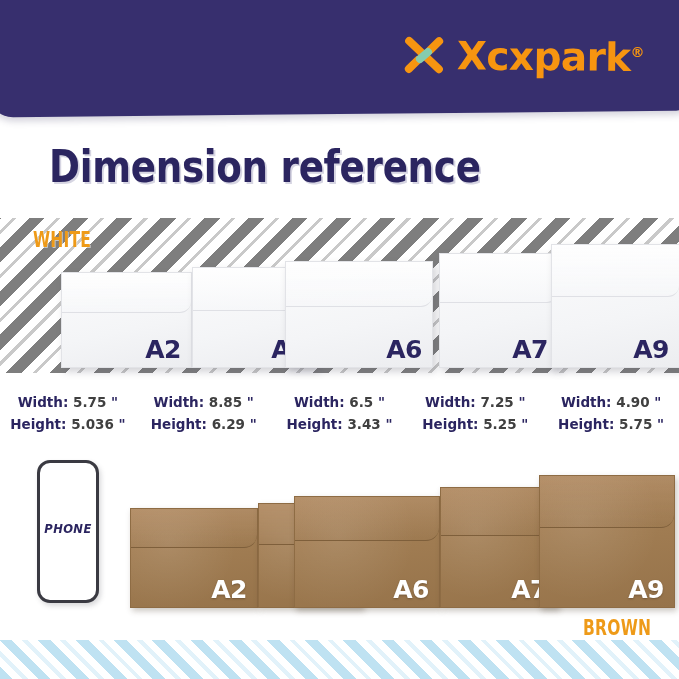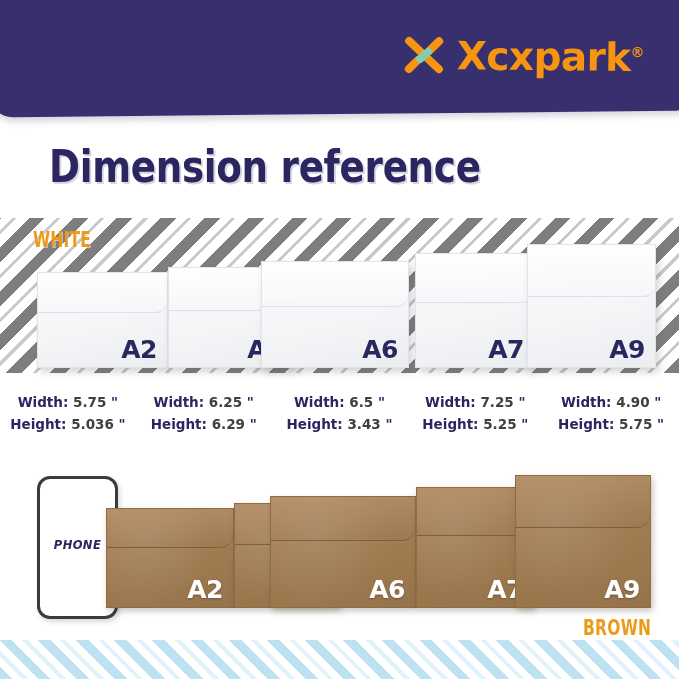--- a/index.html
+++ b/index.html
@@ -84,20 +84,21 @@
     transform: scaleX(0.82); transform-origin: left center;
     text-shadow: 1px 1px 0 rgba(255,255,255,0.55);
   }
   .label-white { left: 33px; top: 228px; }
   .label-brown { left: 583px; top: 616px; transform-origin: left center; }
 
   
   .env {
     position: absolute;
     box-sizing: border-box;
+    margin-left: 24px;
   }
   .env-white {
     background: linear-gradient(168deg, #FBFBFC 0%, #F4F5F7 58%, #ECEDF0 100%);
     border: 1px solid #E2E3E7;
     box-shadow: 3px 4px 7px rgba(90,90,105,0.26);
   }
   .env-white .flap {
     position: absolute; left: 0; top: 0; right: 0;
     height: 43%;
     border-bottom: 1px solid #DFE0E5;
@@ -149,22 +150,22 @@
   .dim-line {
     font-size: 13.5px; font-weight: bold; color: #2B2560;
     line-height: 1.62; white-space: nowrap;
     font-family: "DejaVu Sans", sans-serif;
   }
   .dim-line .val { color: #404040; }
   .dim-line .unit { color: #2B2560; font-weight: bold; }
 
   
   .phone {
-    position: absolute; left: 37px; top: 476px;
-    width: 81px; height: 143px;
+    position: absolute; left: 37px; top: 460px;
+    width: 62px; height: 143px;
     border: 3px solid #3A3A42;
     border-radius: 13px;
     background: #fff;
     box-shadow: 2px 3px 5px rgba(80,80,90,0.22);
     box-sizing: border-box;
   }
   .phone-text {
     position: absolute; left: 0; right: 0; top: 48%;
     transform: translateY(-50%);
     text-align: center;
@@ -219,21 +220,21 @@
     <span class="flap"></span>
     <span class="env-label">A9</span>
   </div>
 
   <div class="dims">
     <div class="dim-col">
       <div class="dim-line"><span>Width:</span> <span class="val">5.75</span> <span class="unit">"</span></div>
       <div class="dim-line"><span>Height:</span> <span class="val">5.036</span> <span class="unit">"</span></div>
     </div>
     <div class="dim-col">
-      <div class="dim-line"><span>Width:</span> <span class="val">6.25</span> <span class="unit">"</span></div>
+      <div class="dim-line"><span>Width:</span> <span class="val">8.85</span> <span class="unit">"</span></div>
       <div class="dim-line"><span>Height:</span> <span class="val">6.29</span> <span class="unit">"</span></div>
     </div>
     <div class="dim-col">
       <div class="dim-line"><span>Width:</span> <span class="val">6.5</span> <span class="unit">"</span></div>
       <div class="dim-line"><span>Height:</span> <span class="val">3.43</span> <span class="unit">"</span></div>
     </div>
     <div class="dim-col">
       <div class="dim-line"><span>Width:</span> <span class="val">7.25</span> <span class="unit">"</span></div>
       <div class="dim-line"><span>Height:</span> <span class="val">5.25</span> <span class="unit">"</span></div>
     </div>

